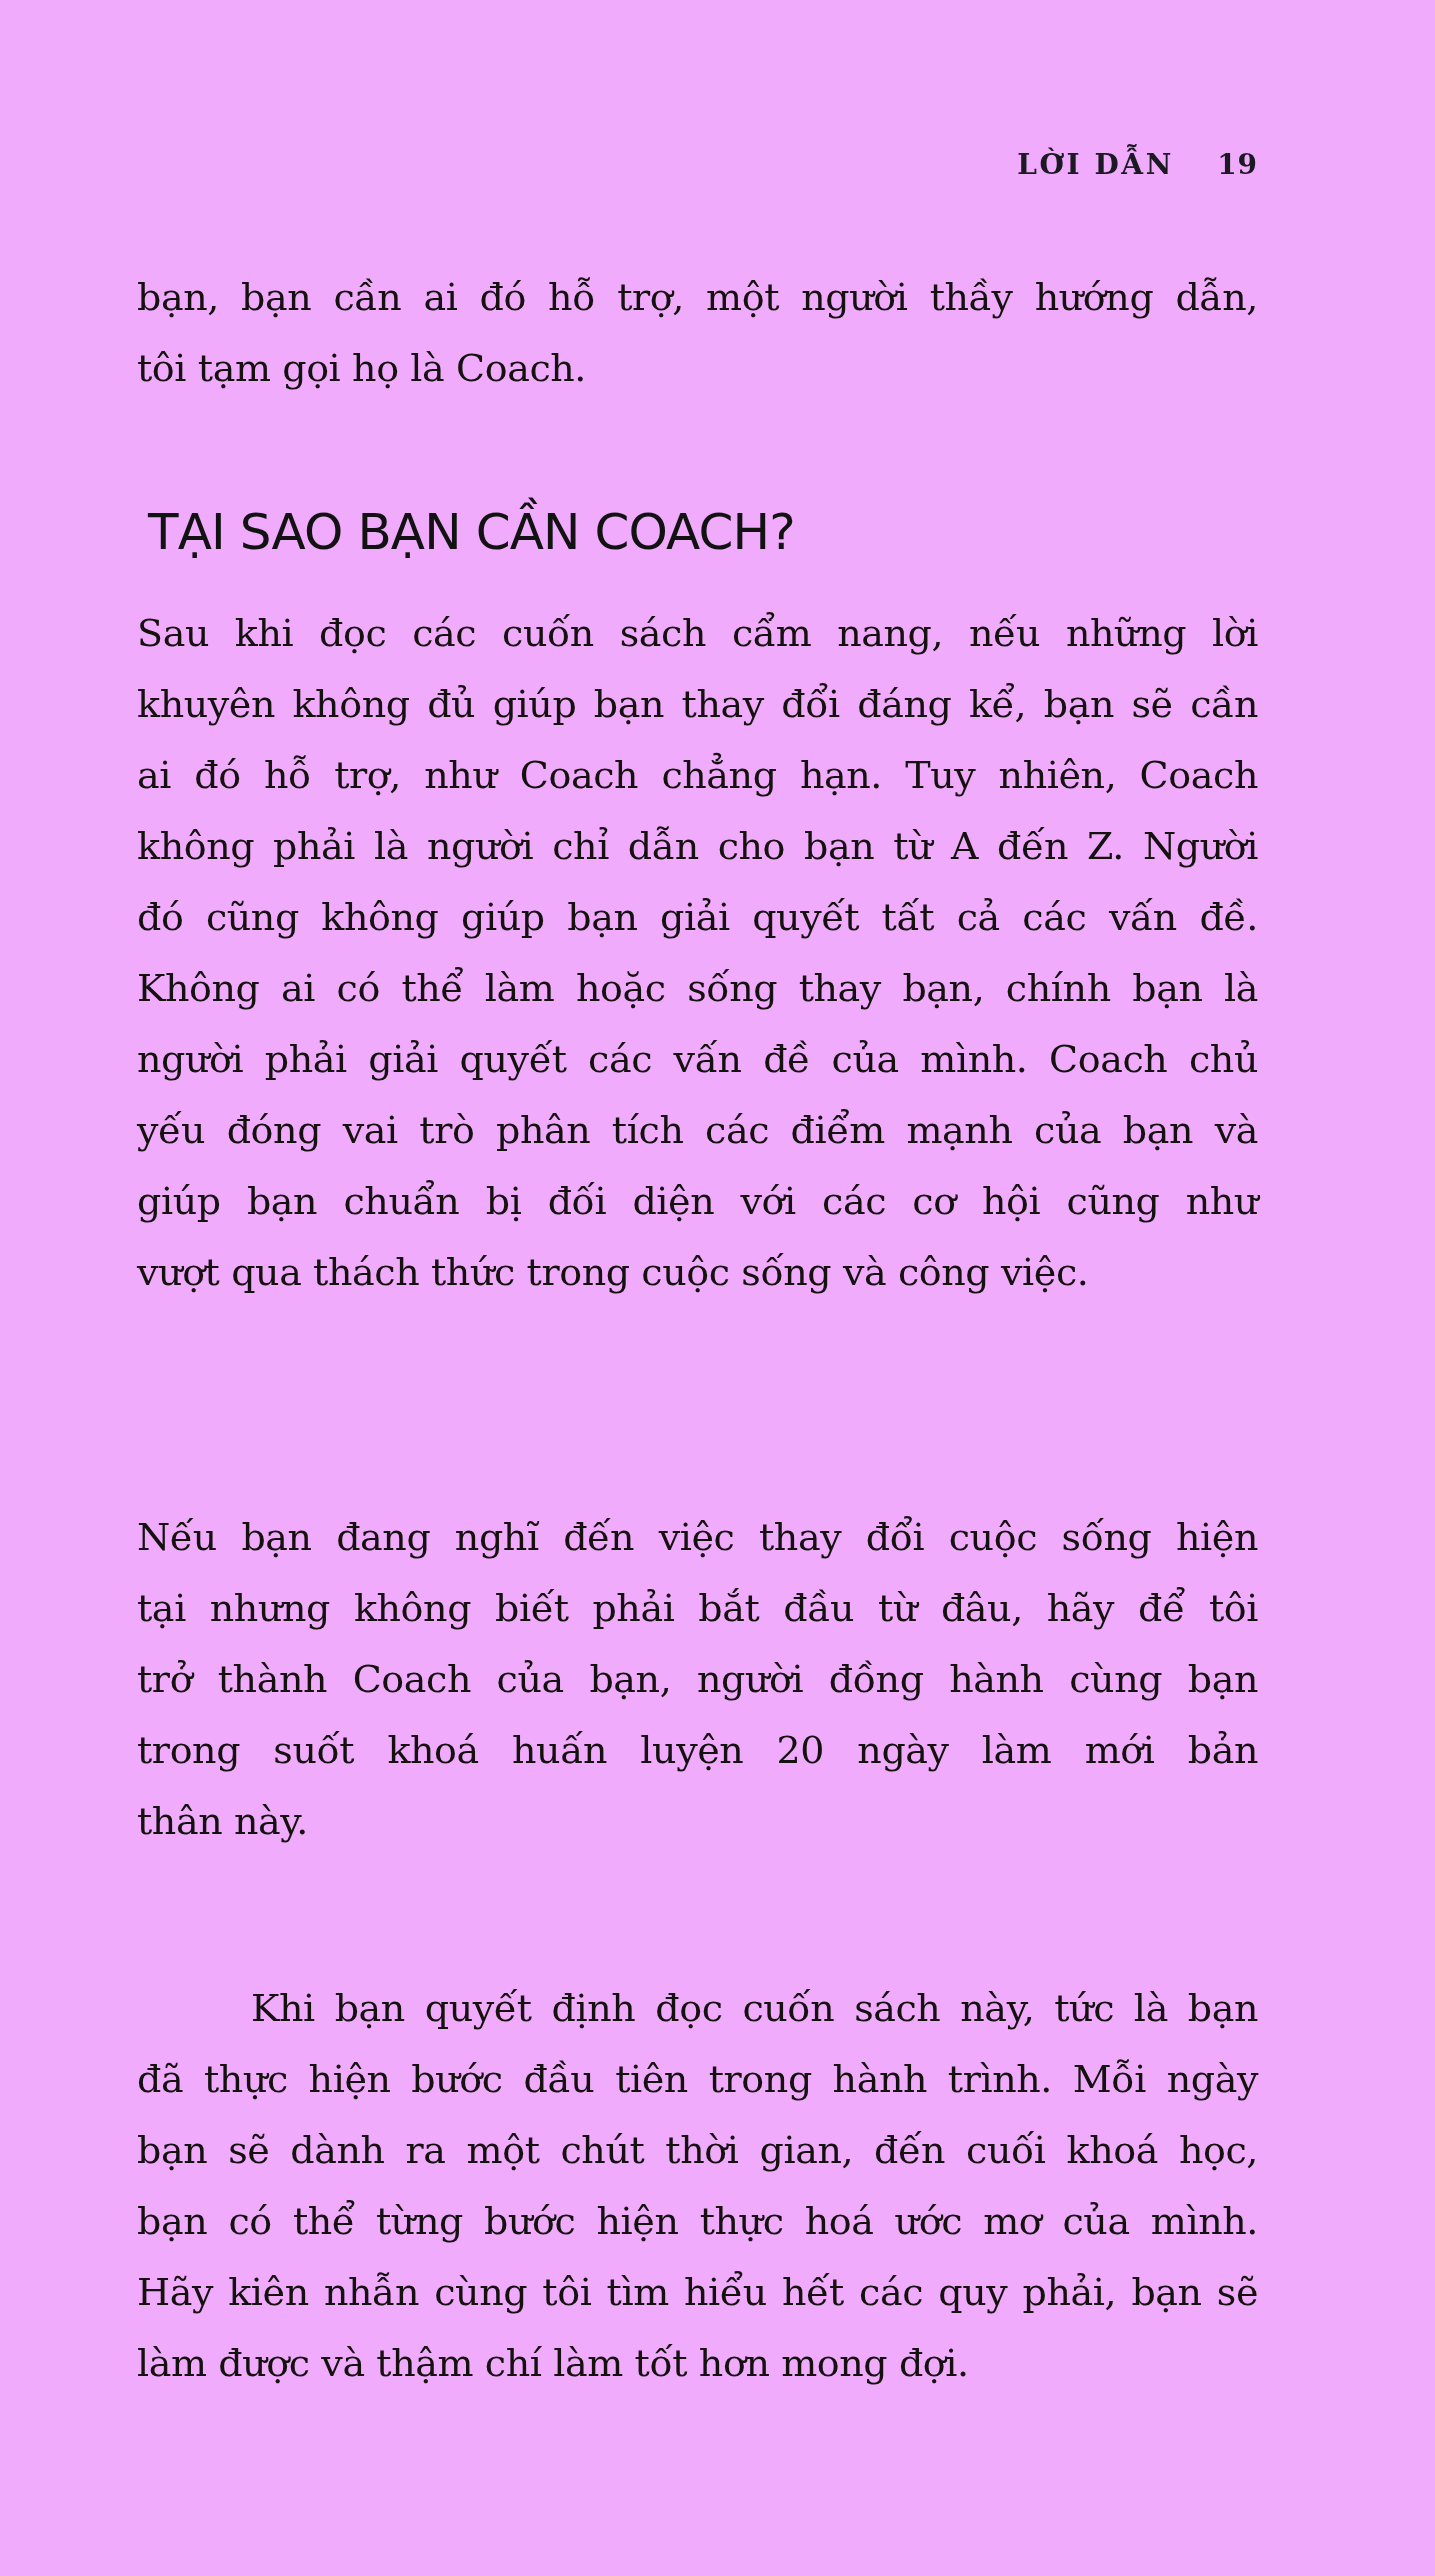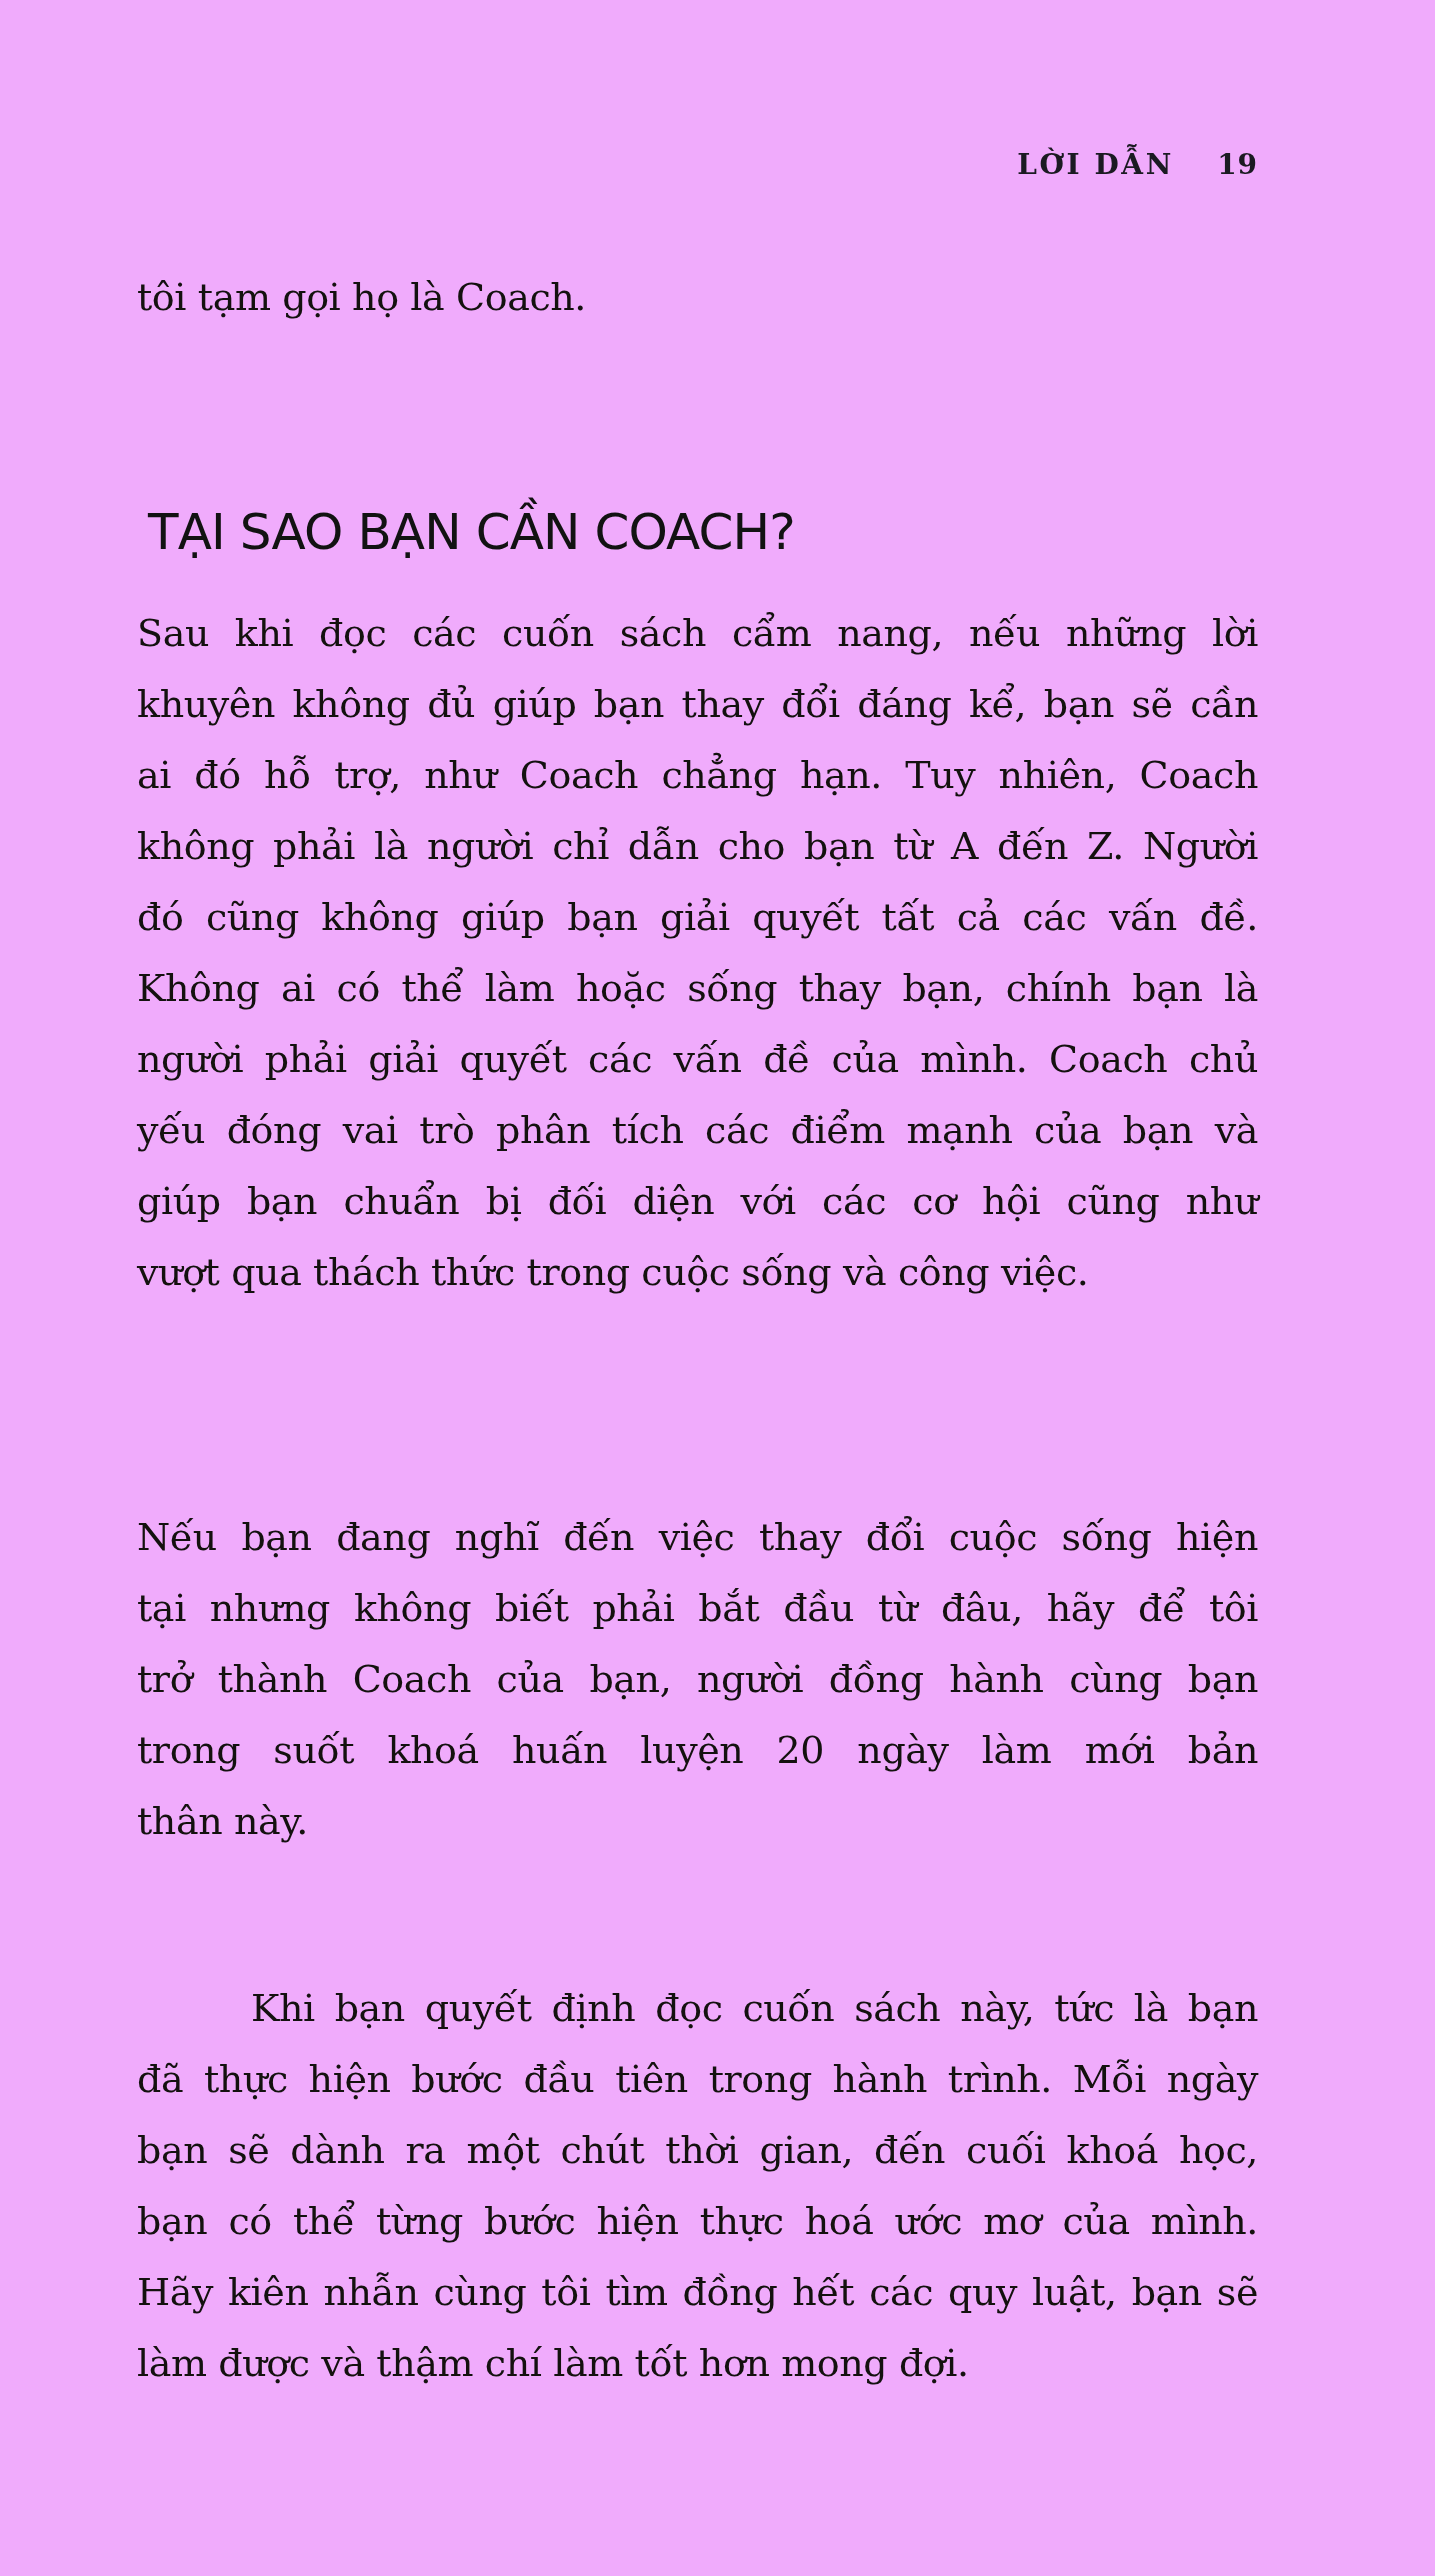--- a/index.html
+++ b/index.html
@@ -71,20 +71,21 @@
 <body>
 
 <div class="page">
 
   <div class="page-header">
     <span class="section-label">LỜI DẪN</span>
     <span class="page-number">19</span>
   </div>
 
   <div id="para1" class="paragraph">
+      <div class="line">bạn, bạn cần ai đó hỗ trợ, một người thầy hướng dẫn,</div>
       <div class="line">tôi tạm gọi họ là Coach.</div>
     </div>
 
   <div id="heading1" class="section-heading">TẠI SAO BẠN CẦN COACH?</div>
 
   <div id="para2" class="paragraph">
       <div class="line">Sau khi đọc các cuốn sách cẩm nang, nếu những lời</div>
       <div class="line">khuyên không đủ giúp bạn thay đổi đáng kể, bạn sẽ cần</div>
       <div class="line">ai đó hỗ trợ, như Coach chẳng hạn. Tuy nhiên, Coach</div>
       <div class="line">không phải là người chỉ dẫn cho bạn từ A đến Z. Người</div>
@@ -103,18 +104,18 @@
       <div class="line">trở thành Coach của bạn, người đồng hành cùng bạn</div>
       <div class="line">trong suốt khoá huấn luyện 20 ngày làm mới bản</div>
       <div class="line">thân này.</div>
     </div>
 
   <div id="para4" class="paragraph indent-first">
       <div class="line">Khi bạn quyết định đọc cuốn sách này, tức là bạn</div>
       <div class="line">đã thực hiện bước đầu tiên trong hành trình. Mỗi ngày</div>
       <div class="line">bạn sẽ dành ra một chút thời gian, đến cuối khoá học,</div>
       <div class="line">bạn có thể từng bước hiện thực hoá ước mơ của mình.</div>
-      <div class="line">Hãy kiên nhẫn cùng tôi tìm đồng hết các quy luật, bạn sẽ</div>
+      <div class="line">Hãy kiên nhẫn cùng tôi tìm hiểu hết các quy phải, bạn sẽ</div>
       <div class="line">làm được và thậm chí làm tốt hơn mong đợi.</div>
     </div>
 
 </div>
 
 
 </body></html>

